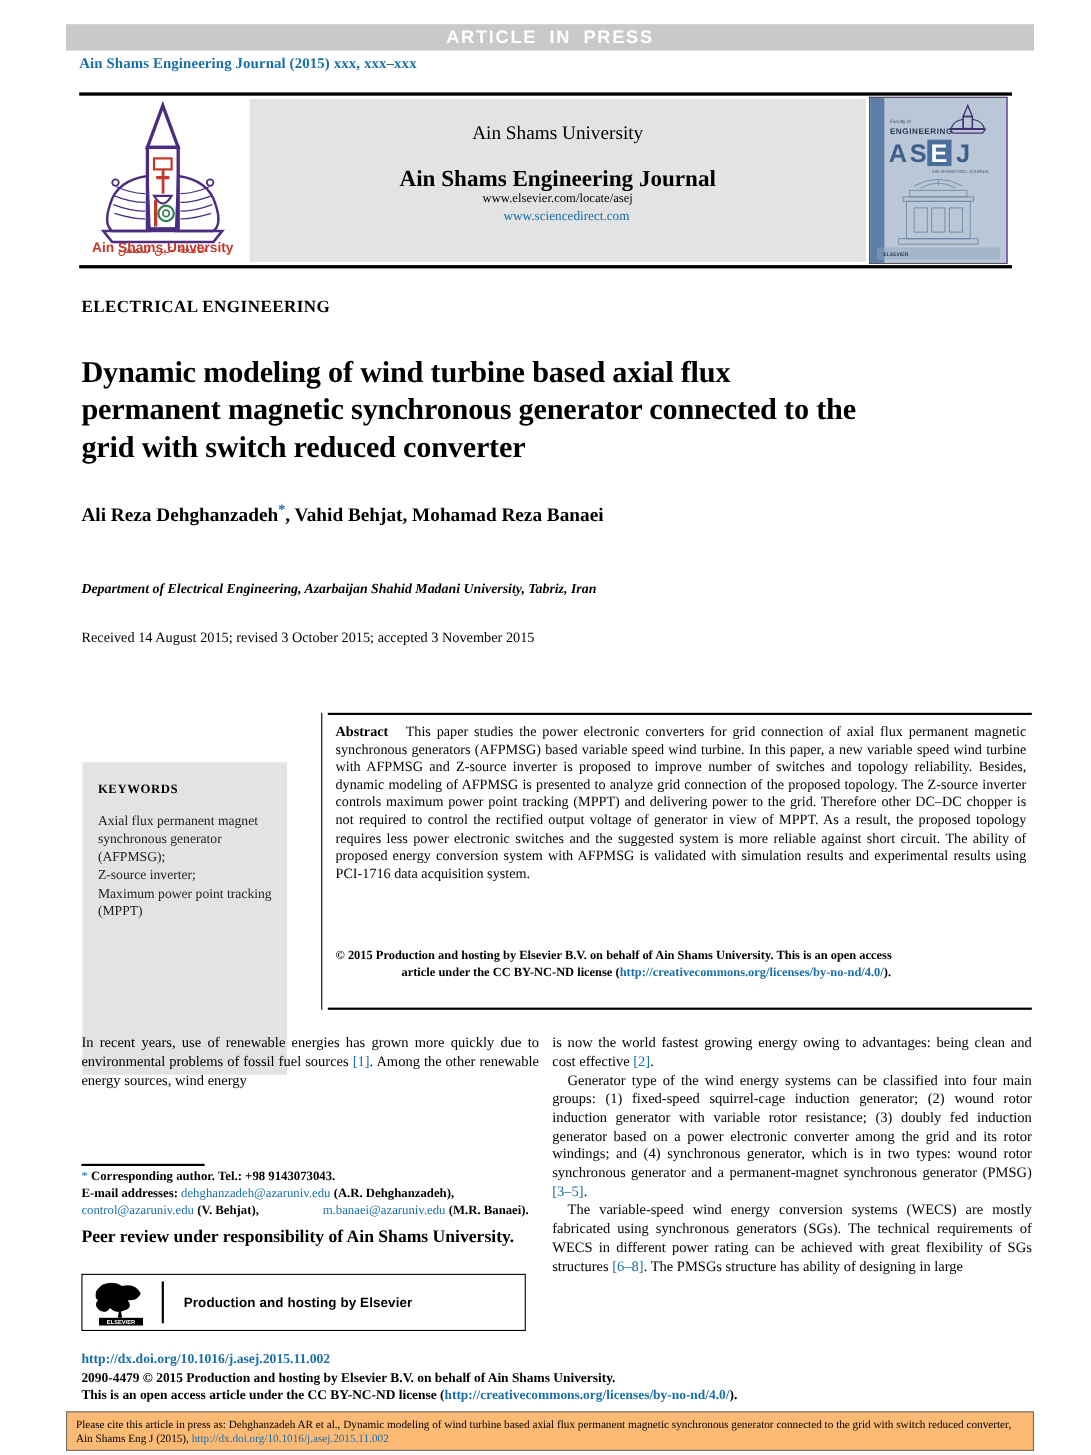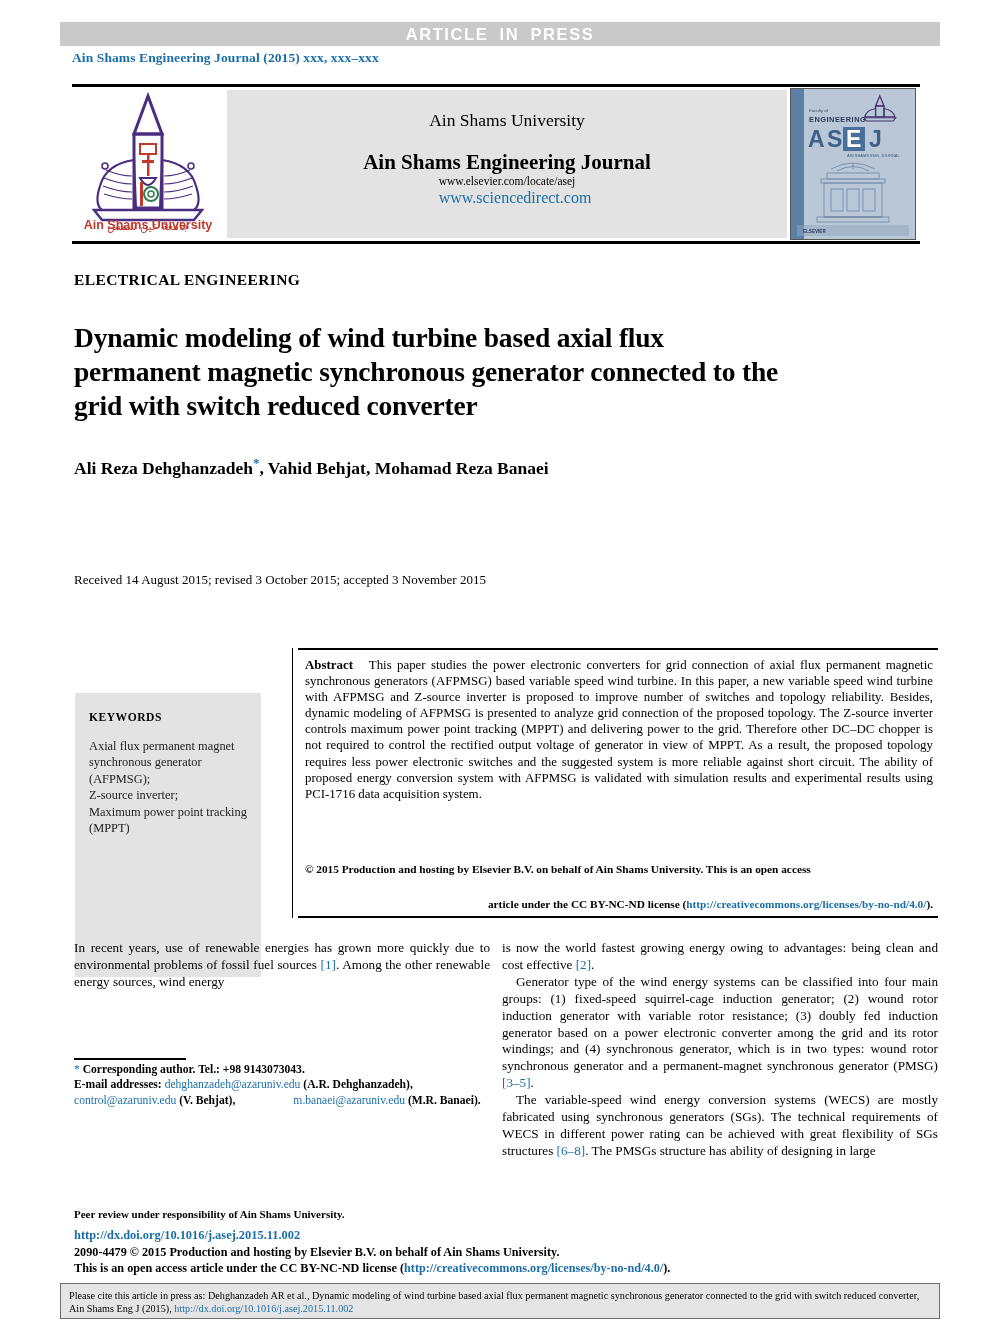--- a/index.html
+++ b/index.html
@@ -104,21 +104,21 @@
     margin-top: 19px;
     font-size: 21px;
     font-weight: bold;
     font-family: "Liberation Serif", serif;
   }
   .center-box .url1 {
     font-size: 11.5px;
   }
   .center-box .url2 {
     margin-top: 2px;
-    font-size: 16px;
+    font-size: 12px;
     color: #1a6ea8;
     margin-left: 16px;
   }
   .cover-box {
     position: absolute;
     left: 718px;
     top: 0px;
     width: 126px;
     height: 152px;
     border: 1px solid #555;
@@ -234,21 +234,21 @@
   .abstract .lbl { font-weight: bold; }
   .copyright {
     position: absolute;
     left: 305px;
     top: 862px;
     width: 628px;
     font-size: 11.3px;
     line-height: 15px;
     font-weight: bold;
   }
-  .copyright .l2 { display: block; text-align: right; padding-left: 60px; margin-top: 20px; }
+  .copyright .l2 { display: block; text-align: left; padding-left: 60px; }
   a, .lnk { color: #1a6ea8; text-decoration: none; }
 
   
   .col-left {
     position: absolute;
     left: 74px;
     top: 940px;
     width: 416px;
   }
   .col-right {
@@ -286,23 +286,23 @@
     width: 416px;
     font-size: 11.6px;
     line-height: 15.3px;
   }
   .footnote .corr { font-weight: bold; }
   .fn-emails { display: block; }
   .fn-spacer { display: inline-block; width: 58px; }
   .peer {
     position: absolute;
     left: 74px;
-    top: 1208px;
+    top: 1116px;
     width: 416px;
-    font-size: 11px;
+    font-size: 16px;
     font-weight: bold;
   }
 
   
   .elsevier-box {
     position: absolute;
     left: 74px;
     top: 1158px;
     width: 404px;
     height: 52px;
@@ -353,21 +353,21 @@
     line-height: 15.6px;
   }
 
   
   .cite-box {
     position: absolute;
     left: 60px;
     top: 1283px;
     width: 880px;
     height: 36px;
-    background: #e5e5e5;
+    background: #fdba74;
     border: 1px solid #6d6d6d;
     box-sizing: border-box;
     padding: 5px 8px 0 8px;
   }
   .cite-box .ct {
     font-size: 10.2px;
     line-height: 13px;
   }
 
   
@@ -468,20 +468,21 @@
   </div>
   <div class="rule-thick-bottom"></div>
 
   <div class="section-kicker">ELECTRICAL ENGINEERING</div>
   <h1 class="title">Dynamic modeling of wind turbine based axial flux permanent magnetic synchronous generator connected to the grid with switch reduced converter</h1>
 
   <div class="authors">
     <span>Ali Reza Dehghanzadeh</span><span class="star">*</span><span>, Vahid Behjat, Mohamad Reza Banaei</span>
   </div>
 
+  <div class="affil">Department of Electrical Engineering, Azarbaijan Shahid Madani University, Tabriz, Iran</div>
   <div class="received">Received 14 August 2015; revised 3 October 2015; accepted 3 November 2015</div>
 
   <div class="keywords-box">
     <div class="kw-title">KEYWORDS</div>
     <div class="kw-item">Axial flux permanent magnet synchronous generator (AFPMSG);</div>
     <div class="kw-item">Z-source inverter;</div>
     <div class="kw-item">Maximum power point tracking (MPPT)</div>
   </div>
 
   <div class="abs-rule-top"></div>
@@ -505,20 +506,30 @@
     <span class="corr">Corresponding author. Tel.: +98 9143073043.</span>
     <span class="fn-emails">
       <b>E-mail addresses:</b>
       <span class="lnk">dehghanzadeh@azaruniv.edu</span><b> (A.R. Dehghanzadeh),</b>
       <span class="lnk">control@azaruniv.edu</span><b>  (V.   Behjat),</b><span class="fn-spacer"></span><span class="lnk">m.banaei@azaruniv.edu</span>
       <b>(M.R. Banaei).</b>
     </span>
   </div>
   <div class="peer">Peer review under responsibility of Ain Shams University.</div>
 
+  <div class="elsevier-box">
+    <svg class="els-tree" viewBox="0 0 48 42">
+      <path d="M6 4 q10 -4 18 1 q12 -3 17 7 q-3 7 -12 6 q5 6 -2 9 q-8 4 -14 -2 q-4 6 -10 2 q-5 -4 -1 -9 q-7 -5 4 -14 z" fill="#000"></path>
+      <path d="M20 18 q2 10 0 16 l4 0 q-2 -8 0 -16 z" fill="#000"></path>
+      <rect x="3" y="34" width="40" height="7" fill="#000"></rect>
+      <text x="23" y="40" text-anchor="middle" font-size="5.2" fill="#fff" font-family="'Liberation Sans', sans-serif" font-weight="bold">ELSEVIER</text>
+    </svg>
+    <div class="els-sep"></div>
+    <div class="els-text">Production and hosting by Elsevier</div>
+  </div>
 
   <div class="doi-line">http://dx.doi.org/10.1016/j.asej.2015.11.002</div>
   <div class="issn-line">
     <span>2090-4479 © 2015 Production and hosting by Elsevier B.V. on behalf of Ain Shams University.</span><br>
     <span>This is an open access article under the CC BY-NC-ND license (</span><span class="lnk">http://creativecommons.org/licenses/by-no-nd/4.0/</span><span>).</span>
   </div>
 
   <div class="col-right">
     <p class="bodytext"><span>is now the world fastest growing energy owing to advantages: being clean and cost effective </span><span class="lnk">[2]</span><span>.</span></p>
     <p class="bodytext"><span>Generator type of the wind energy systems can be classified into four main groups: (1) fixed-speed squirrel-cage induction generator; (2) wound rotor induction generator with variable rotor resistance; (3) doubly fed induction generator based on a power electronic converter among the grid and its rotor windings; and (4) synchronous generator, which is in two types: wound rotor synchronous generator and a permanent-magnet synchronous generator (PMSG) </span><span class="lnk">[3–5]</span><span>.</span></p>

